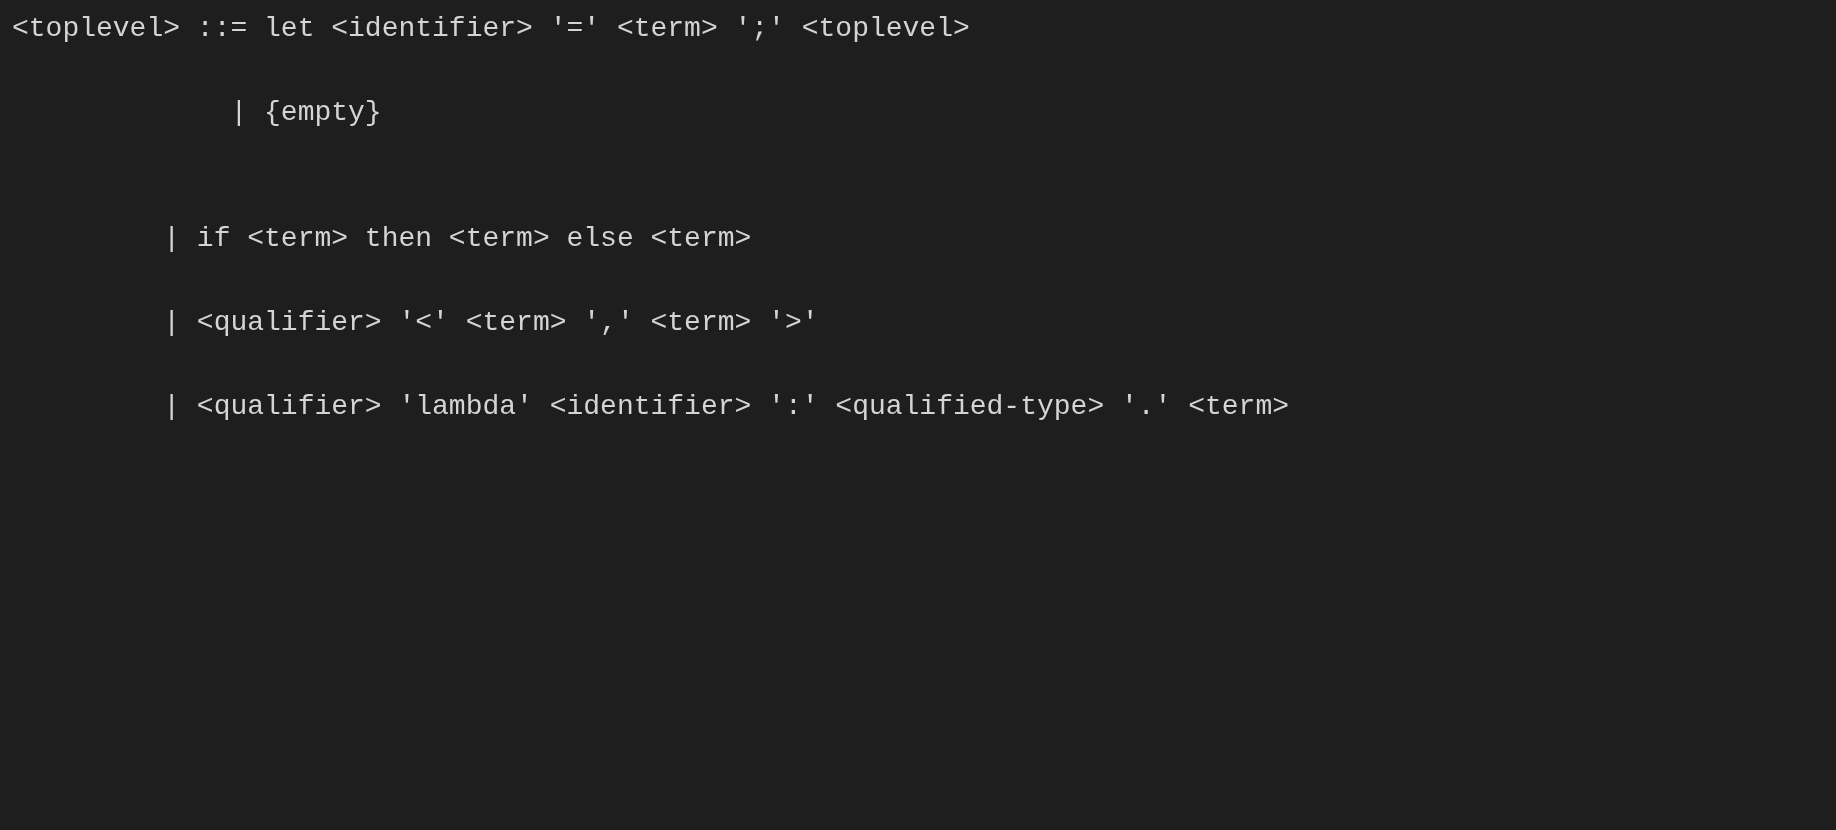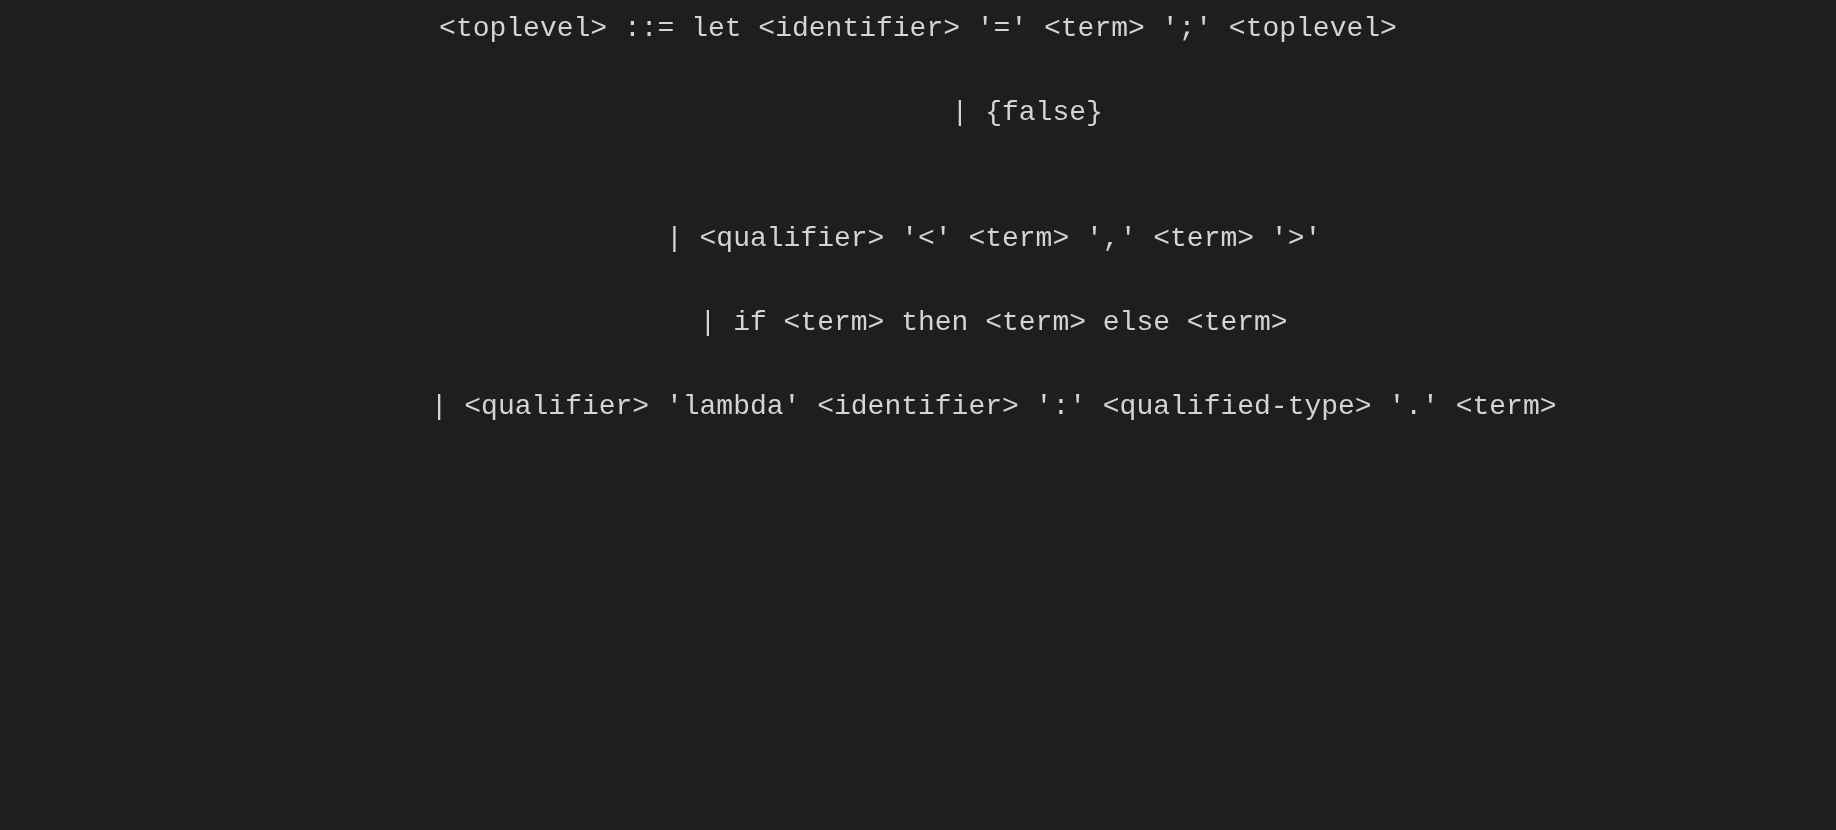--- a/index.html
+++ b/index.html
@@ -10,28 +10,28 @@
     font-family: "SF Mono", ui-monospace, Menlo, Consolas, "Liberation Mono", monospace;
     font-size: 28px;
     line-height: 1.5;
   }
   pre {
     margin: 0;
     padding: 8px 12px;
     white-space: pre;
     font-family: inherit;
   }
-  .line { display: block; text-align: center; }
+  .line { display: block; }
 </style>
 </head>
 <body>
 
 <pre><span class="line">&lt;toplevel&gt; ::= let &lt;identifier&gt; '=' &lt;term&gt; ';' &lt;toplevel&gt;</span>
-<span class="line">             | {false}</span>
+<span class="line">             | {empty}</span>
 <span class="line"></span>
+<span class="line">         | if &lt;term&gt; then &lt;term&gt; else &lt;term&gt;</span>
 <span class="line">         | &lt;qualifier&gt; '&lt;' &lt;term&gt; ',' &lt;term&gt; '&gt;'</span>
-<span class="line">         | if &lt;term&gt; then &lt;term&gt; else &lt;term&gt;</span>
 <span class="line">         | &lt;qualifier&gt; 'lambda' &lt;identifier&gt; ':' &lt;qualified-type&gt; '.' &lt;term&gt;</span>
 
 
 
 
 </pre>
 
 </body></html>

